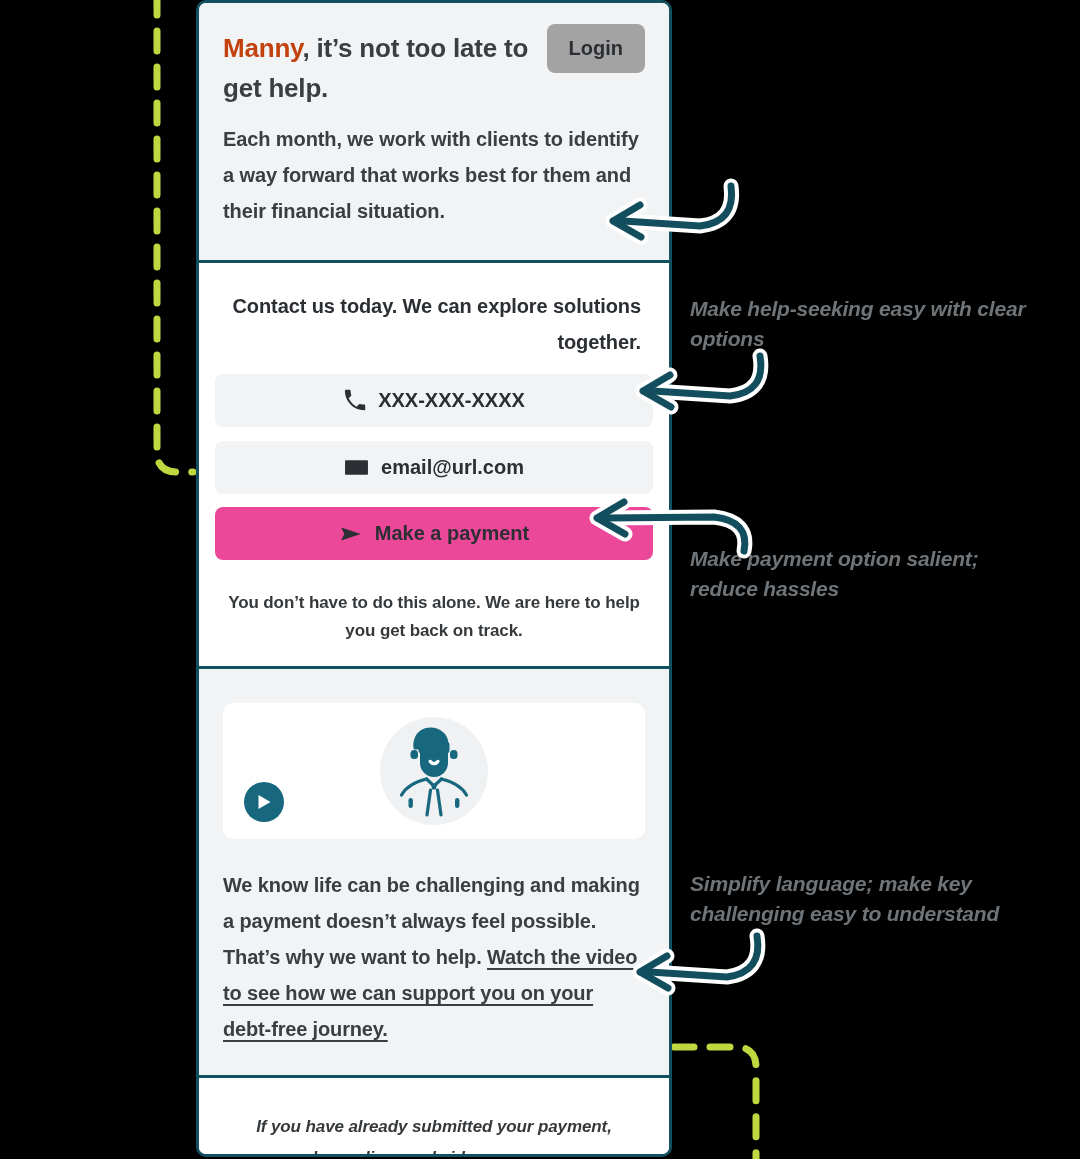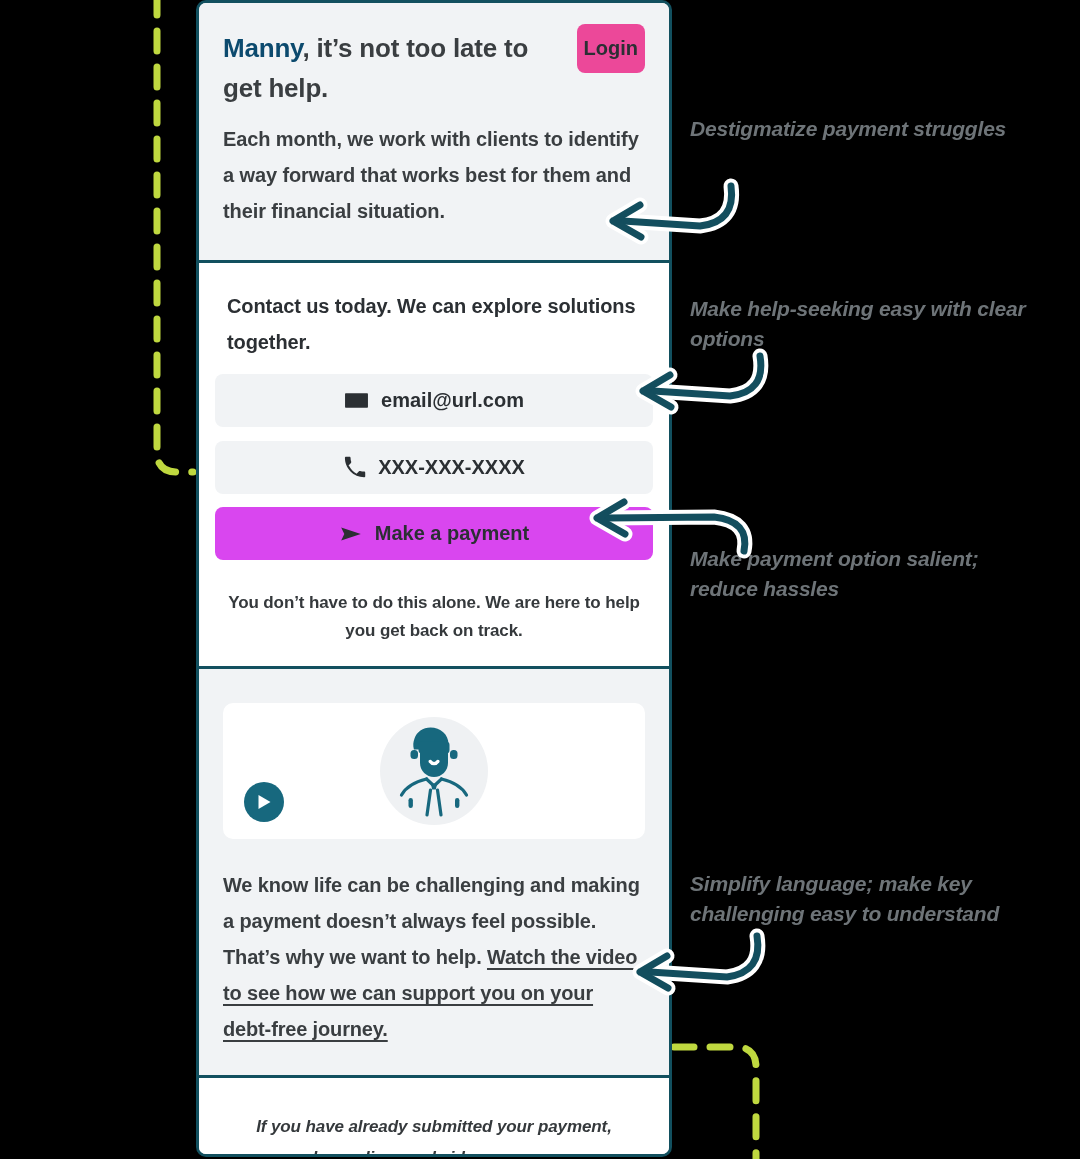--- a/index.html
+++ b/index.html
@@ -53,29 +53,29 @@
     min-height: 257px;
   }
   .headline {
     font-size: 26px;
     line-height: 1.52;
     font-weight: 700;
     color: #3A3E41;
     letter-spacing: -0.2px;
     width: 330px;
   }
-  .headline .name { color: #0c4a6e; margin-top: 12px; }
+  .headline .name { color: #c2410c; margin-top: 12px; }
   .login-button {
     position: absolute;
     right: 24px;
     top: 21px;
-    background: #ec4899;
+    background: #a3a3a3;
     border: none;
     border-radius: 8px;
-    padding: 13px 7px;
+    padding: 13px 22px;
     font-family: "Liberation Sans", sans-serif;
     font-size: 20px;
     font-weight: 700;
     color: #2B2F33;
     cursor: pointer;
     margin-left: 20px;
   }
   .header-body {
     margin-top: 14px;
     font-size: 20px;
@@ -88,39 +88,39 @@
   
   .contact-section {
     background: #ffffff;
     padding: 26px 16px 22px 16px;
   }
   .contact-heading {
     font-size: 20px;
     line-height: 1.78;
     font-weight: 700;
     color: #2B2F33;
-    text-align: left;
+    text-align: right;
     padding: 0 12px;
     letter-spacing: -0.1px;
   }
   .contact-row {
     margin-top: 14px;
     height: 53px;
     border-radius: 8px;
     display: flex;
     align-items: center;
     justify-content: center;
     gap: 12px;
     font-size: 20px;
     font-weight: 700;
     color: #2B2F33;
     cursor: pointer;
   }
   .contact-row.grey { background: #F1F3F5; }
-  .contact-row.green { background: #d946ef; margin-top: 13px; }
+  .contact-row.green { background: #ec4899; margin-top: 13px; }
   .contact-row .icn { display: flex; align-items: center; }
   .contact-note {
     margin-top: 29px;
     font-size: 17px;
     line-height: 1.62;
     font-weight: 700;
     color: #35393C;
     text-align: center;
     padding: 0 2px;
     letter-spacing: -0.1px;
@@ -228,34 +228,34 @@
       <button class="login-button">Login</button>
       <div class="headline"><span class="name">Manny</span><span>, it’s not too late to get help.</span></div>
       <div class="header-body">Each month, we work with clients to identify a way forward that works best for them and their financial situation.</div>
     </div>
 
     <div class="contact-section section-divider">
       <div class="contact-heading">Contact us today. We can explore solutions together.</div>
 
       <div class="contact-row grey">
         <span class="icn">
+          <svg width="23" height="23" viewBox="0 0 24 24" fill="#2B2F33">
+              <path d="M6.6 10.8c1.7 3.4 4.2 5.9 7.6 7.6l2.5-2.5c.3-.3.8-.4 1.2-.3 1.3.4 2.7.7 4.1.7.7 0 1.2.5 1.2 1.2V21c0 .7-.5 1.2-1.2 1.2C11.1 22.2 2 13.1 2 1.9 2 1.3 2.5.8 3.2.8h3.5c.7 0 1.2.5 1.2 1.2 0 1.4.2 2.8.7 4.1.1.4 0 .9-.3 1.2l-2.5 2.5z"></path>
+            </svg>
+        </span>
+        <span>XXX-XXX-XXXX</span>
+      </div>
+
+      <div class="contact-row grey">
+        <span class="icn">
           <svg width="25" height="25" viewBox="0 0 24 24" fill="#2B2F33">
               <path d="M2 5h20c.6 0 1 .4 1 1v12c0 .6-.4 1-1 1H2c-.6 0-1-.4-1-1V6c0-.6.4-1 1-1zm10 8.2L3.3 7h17.4L12 13.2z"></path>
             </svg>
         </span>
         <span>email@url.com</span>
-      </div>
-
-      <div class="contact-row grey">
-        <span class="icn">
-          <svg width="23" height="23" viewBox="0 0 24 24" fill="#2B2F33">
-              <path d="M6.6 10.8c1.7 3.4 4.2 5.9 7.6 7.6l2.5-2.5c.3-.3.8-.4 1.2-.3 1.3.4 2.7.7 4.1.7.7 0 1.2.5 1.2 1.2V21c0 .7-.5 1.2-1.2 1.2C11.1 22.2 2 13.1 2 1.9 2 1.3 2.5.8 3.2.8h3.5c.7 0 1.2.5 1.2 1.2 0 1.4.2 2.8.7 4.1.1.4 0 .9-.3 1.2l-2.5 2.5z"></path>
-            </svg>
-        </span>
-        <span>XXX-XXX-XXXX</span>
       </div>
 
       <div class="contact-row green">
         <span class="icn">
           <svg width="24" height="24" viewBox="0 0 24 24" fill="#2B2F33">
               <path d="M2.2 5.4 21.8 12 2.2 18.6l3.1-6.6H13L5.3 12 2.2 5.4z"></path>
             </svg>
         </span>
         <span>Make a payment</span>
       </div>
@@ -298,21 +298,20 @@
       </div>
       <div class="video-copy"><span>We know life can be challenging and making a payment doesn’t always feel possible. That’s why we want to help. </span><span class="vid-link">Watch the video to see how we can support you on your debt-free journey.</span></div>
     </div>
 
     <div class="footer-section section-divider">
       <div class="footer-note">If you have already submitted your payment, please disregard video message.</div>
     </div>
 
   </div>
 
-  <div class="annotation" id="anno-1">Destigmatize payment struggles</div>
   <div class="annotation" id="anno-2">Make help-seeking easy with clear options</div>
   <div class="annotation" id="anno-3">Make payment option salient; reduce hassles</div>
   <div class="annotation" id="anno-4">Simplify language; make key challenging easy to understand</div>
 
   <svg id="arrow-layer" viewBox="0 0 1080 1159">
     <defs>
       <g id="arrowhead-left">
         <path d="M0 0 L22 -14 M0 0 L22 14" fill="none" stroke-linecap="round"></path>
       </g>
     </defs>

